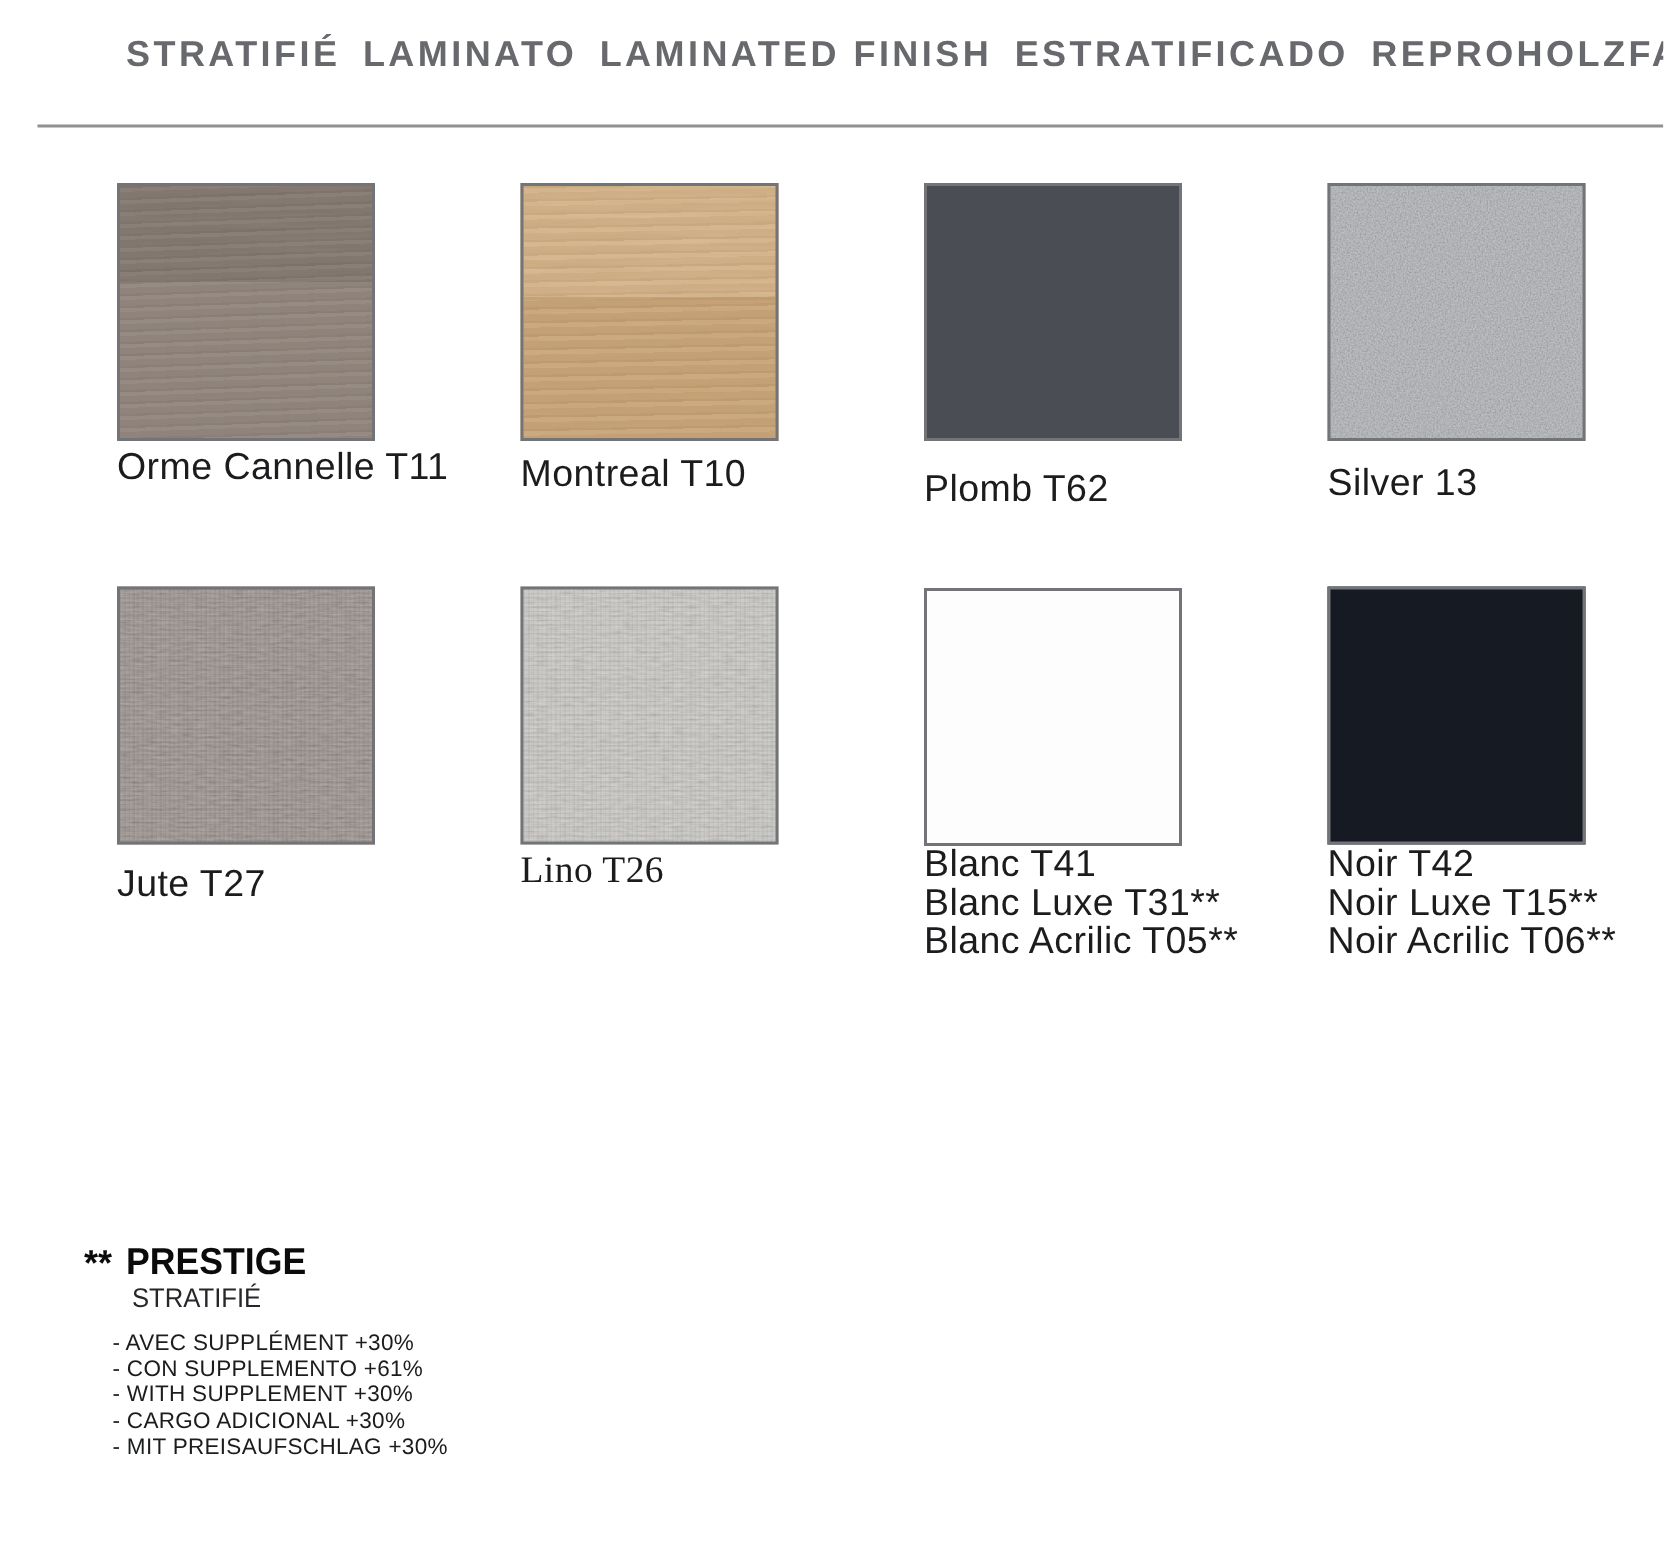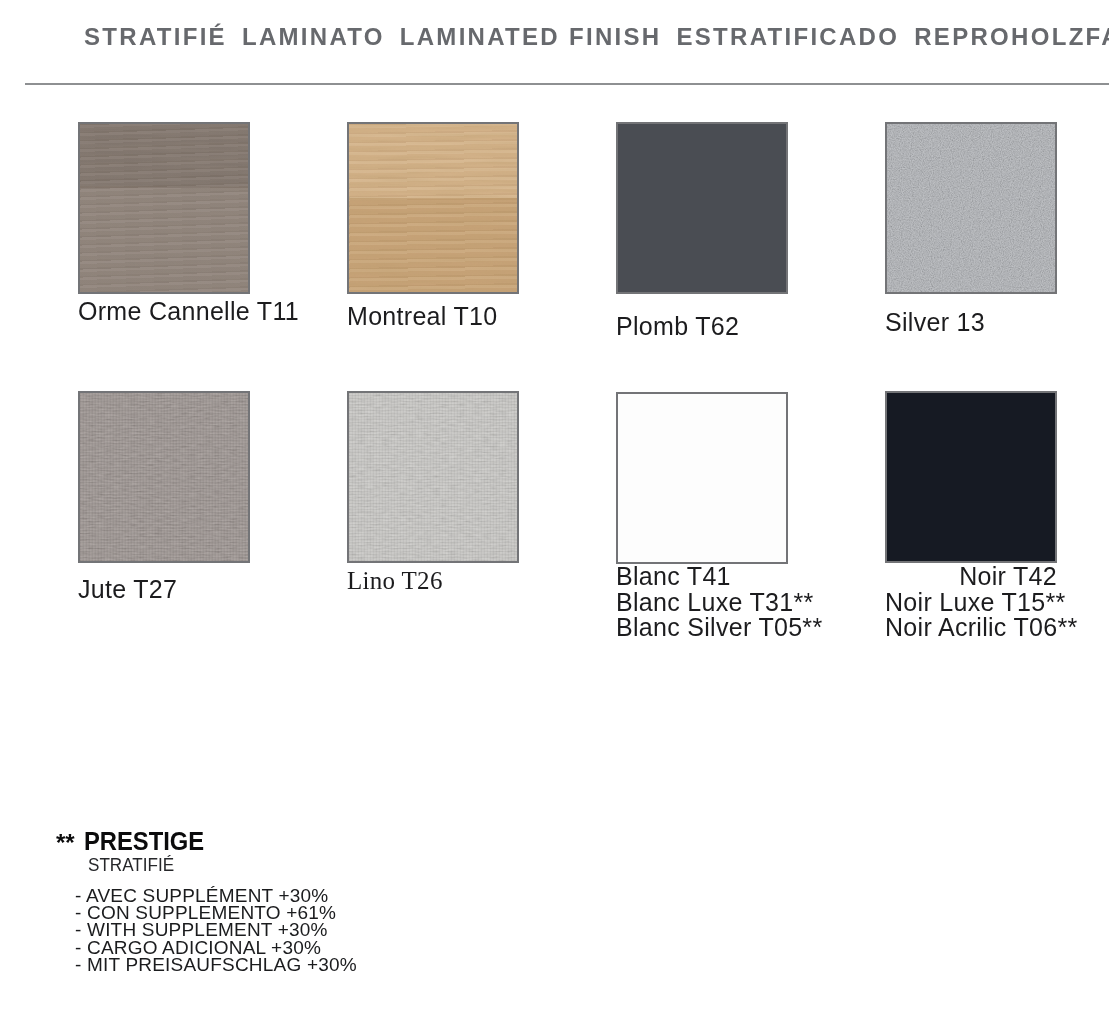--- a/index.html
+++ b/index.html
@@ -47,21 +47,21 @@
     font-size:25px; line-height:25.7px; letter-spacing:0.3px;
     color:#1c1c1e; white-space:nowrap;
   }
 
   
   .fn-marker { position:absolute; left:56px; top:829px; font-size:24px; font-weight:700; color:#0b0b0c; }
   .fn-title  { position:absolute; left:84px; top:827px; font-size:25px; font-weight:700; color:#0b0b0c;
                transform:scaleX(0.95); transform-origin:0 0; white-space:nowrap; }
   .fn-sub    { position:absolute; left:88px; top:855px; font-size:18px; font-weight:400; color:#26272a;
                transform:scaleX(0.95); transform-origin:0 0; white-space:nowrap; }
-  .fn-list   { position:absolute; left:75px; top:887px; font-size:19px; line-height:17.2px;
+  .fn-list   { position:absolute; left:75px; top:887px; font-size:15px; line-height:17.2px;
                letter-spacing:0.2px; color:#1b1c1e; }
   .fn-list div { white-space:nowrap; }
 </style>
 </head>
 <body>
 
 <div class="page">
 
   <div class="title">
     <span class="term">STRATIFIÉ</span><span class="term">LAMINATO</span><span class="term">LAMINATED FINISH</span><span class="term">ESTRATIFICADO</span><span class="term">REPROHOLZFARBEN</span>
@@ -149,25 +149,25 @@
     <figcaption class="cap" style="margin-top:5px;font-family:Liberation Serif, serif;">
       <div class="capline">Lino T26</div>
     </figcaption>
   </figure>
 
   <figure class="cell" style="left:616px; top:392px;">
     <div class="swatch" style="background-color: rgb(253, 253, 253);"></div>
     <figcaption class="cap" style="margin-top:0;">
       <div class="capline">Blanc T41</div>
       <div class="capline">Blanc Luxe T31**</div>
-      <div class="capline">Blanc Silver T05**</div>
+      <div class="capline">Blanc Acrilic T05**</div>
     </figcaption>
   </figure>
 
-  <figure class="cell" style="left:885px; top:391px;text-align:right;">
+  <figure class="cell" style="left:885px; top:391px;">
     <div class="swatch" style="background-color: rgb(22, 26, 35);"></div>
     <figcaption class="cap" style="margin-top:1px;">
       <div class="capline">Noir T42</div>
       <div class="capline">Noir Luxe T15**</div>
       <div class="capline">Noir Acrilic T06**</div>
     </figcaption>
   </figure>
 
   <div class="fn-marker">**</div>
   <div class="fn-title">PRESTIGE</div>

